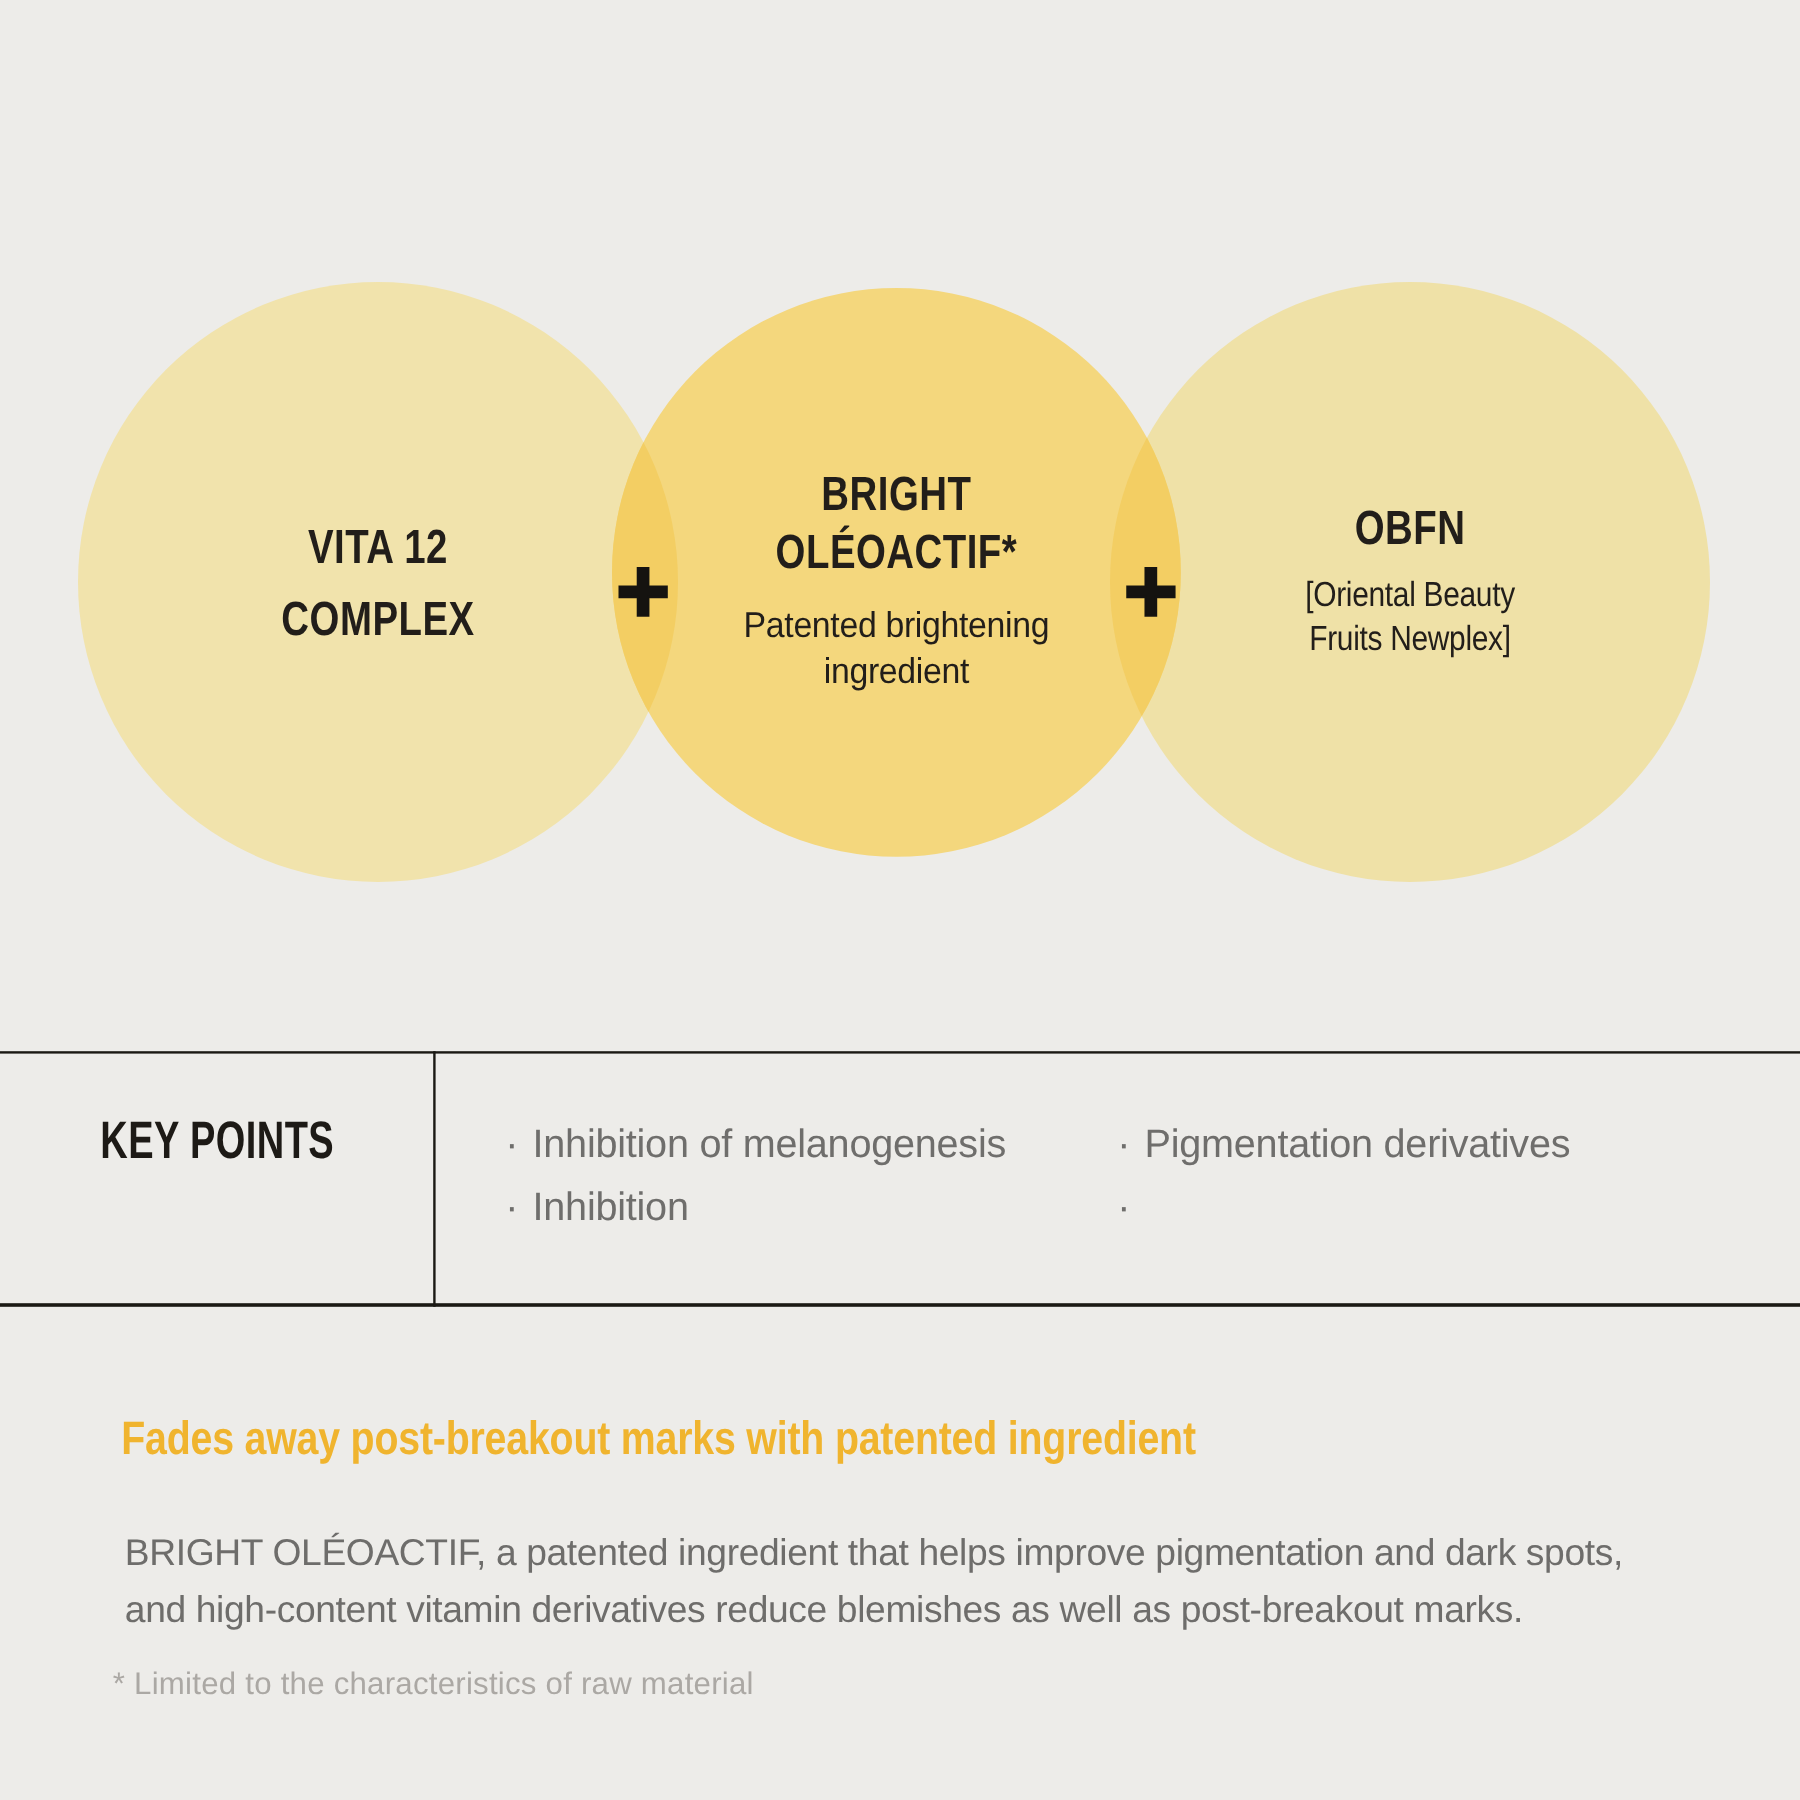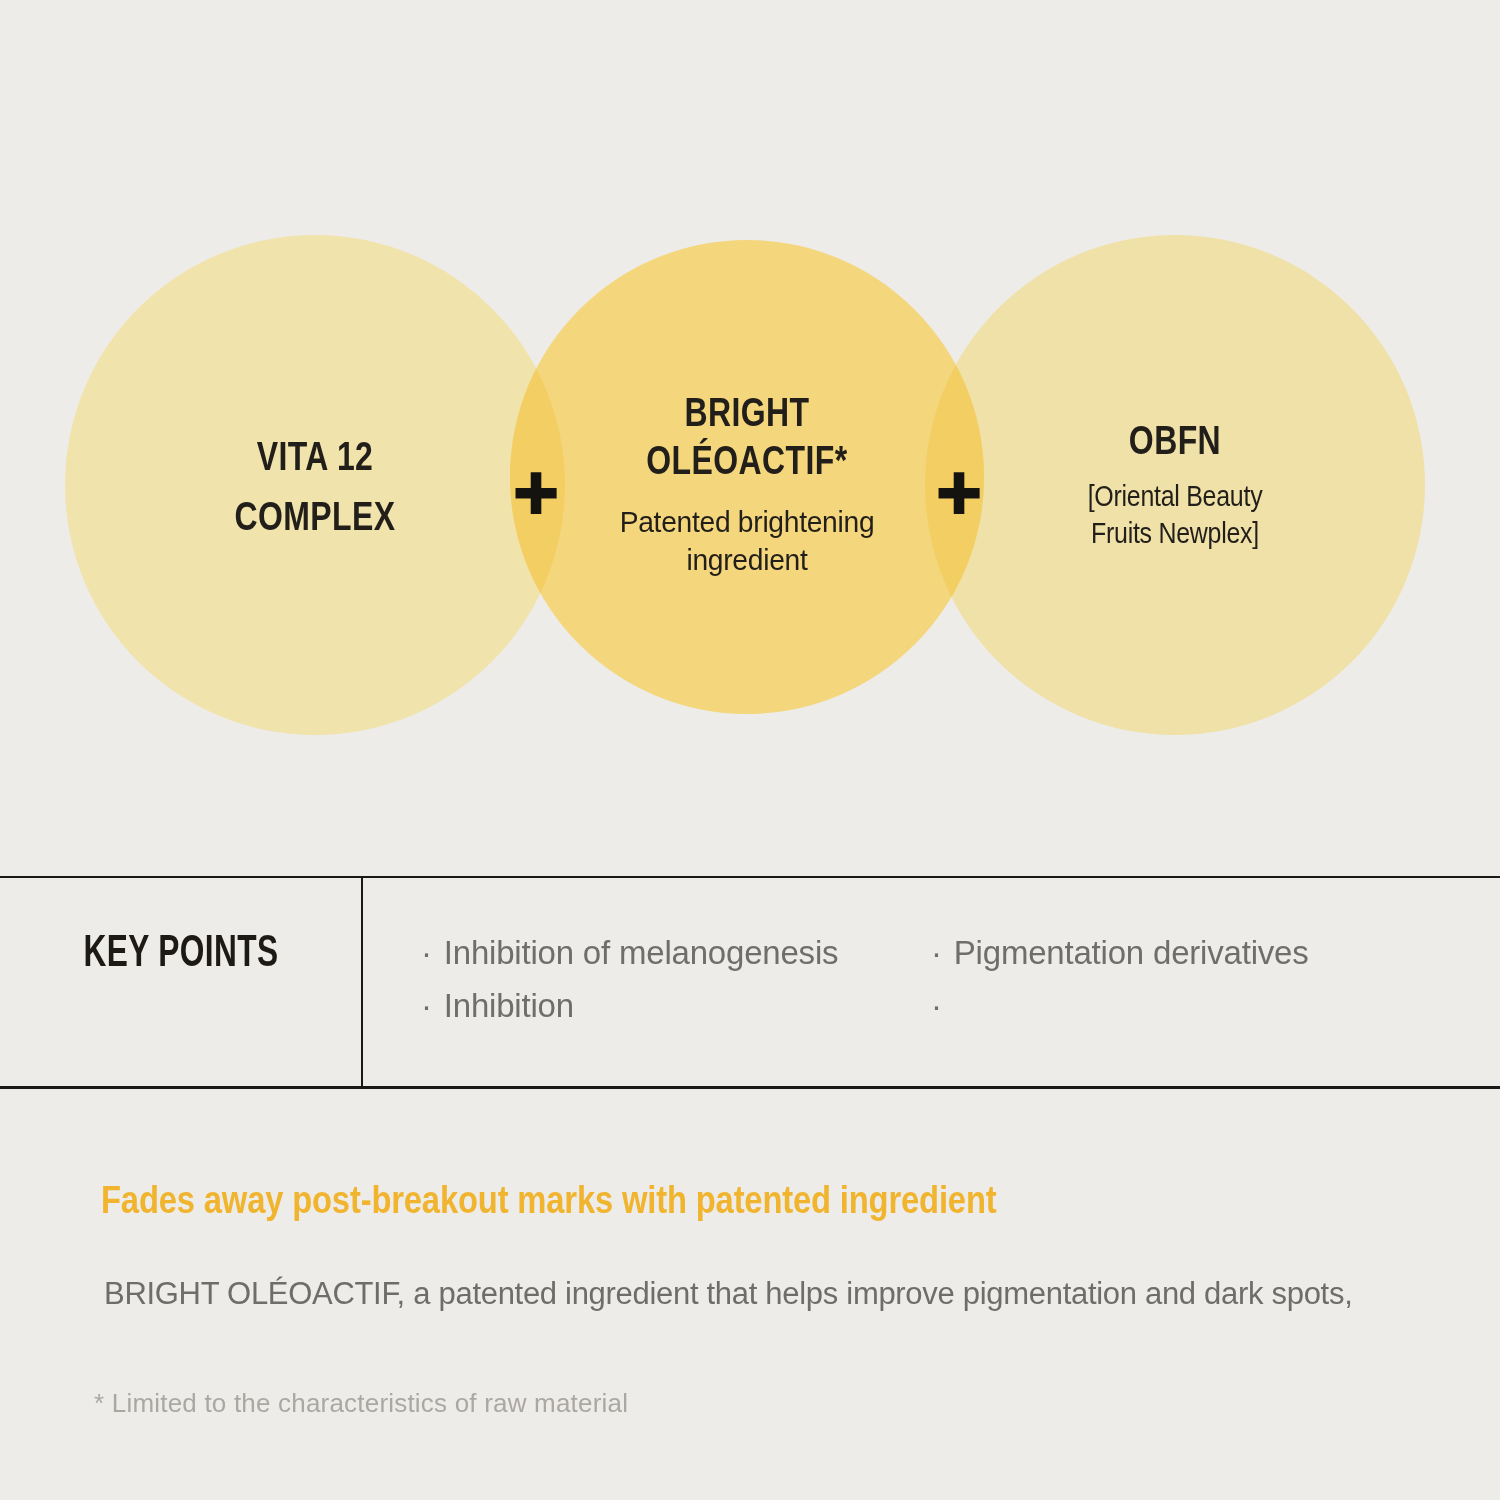--- a/index.html
+++ b/index.html
@@ -196,17 +196,18 @@
     </div>
     <div class="kp-line">
       <span class="kp-bullet">·</span>
     </div>
   </div>
 
   <div class="abs headline">Fades away post-breakout marks with patented ingredient</div>
 
   <div class="abs body-text">
     <div>BRIGHT OLÉOACTIF, a patented ingredient that helps improve pigmentation and dark spots,</div>
+    <div>and high-content vitamin derivatives reduce blemishes as well as post-breakout marks.</div>
   </div>
 
   <div class="abs footnote">* Limited to the characteristics of raw material</div>
 
 </div>
 
 </body></html>

